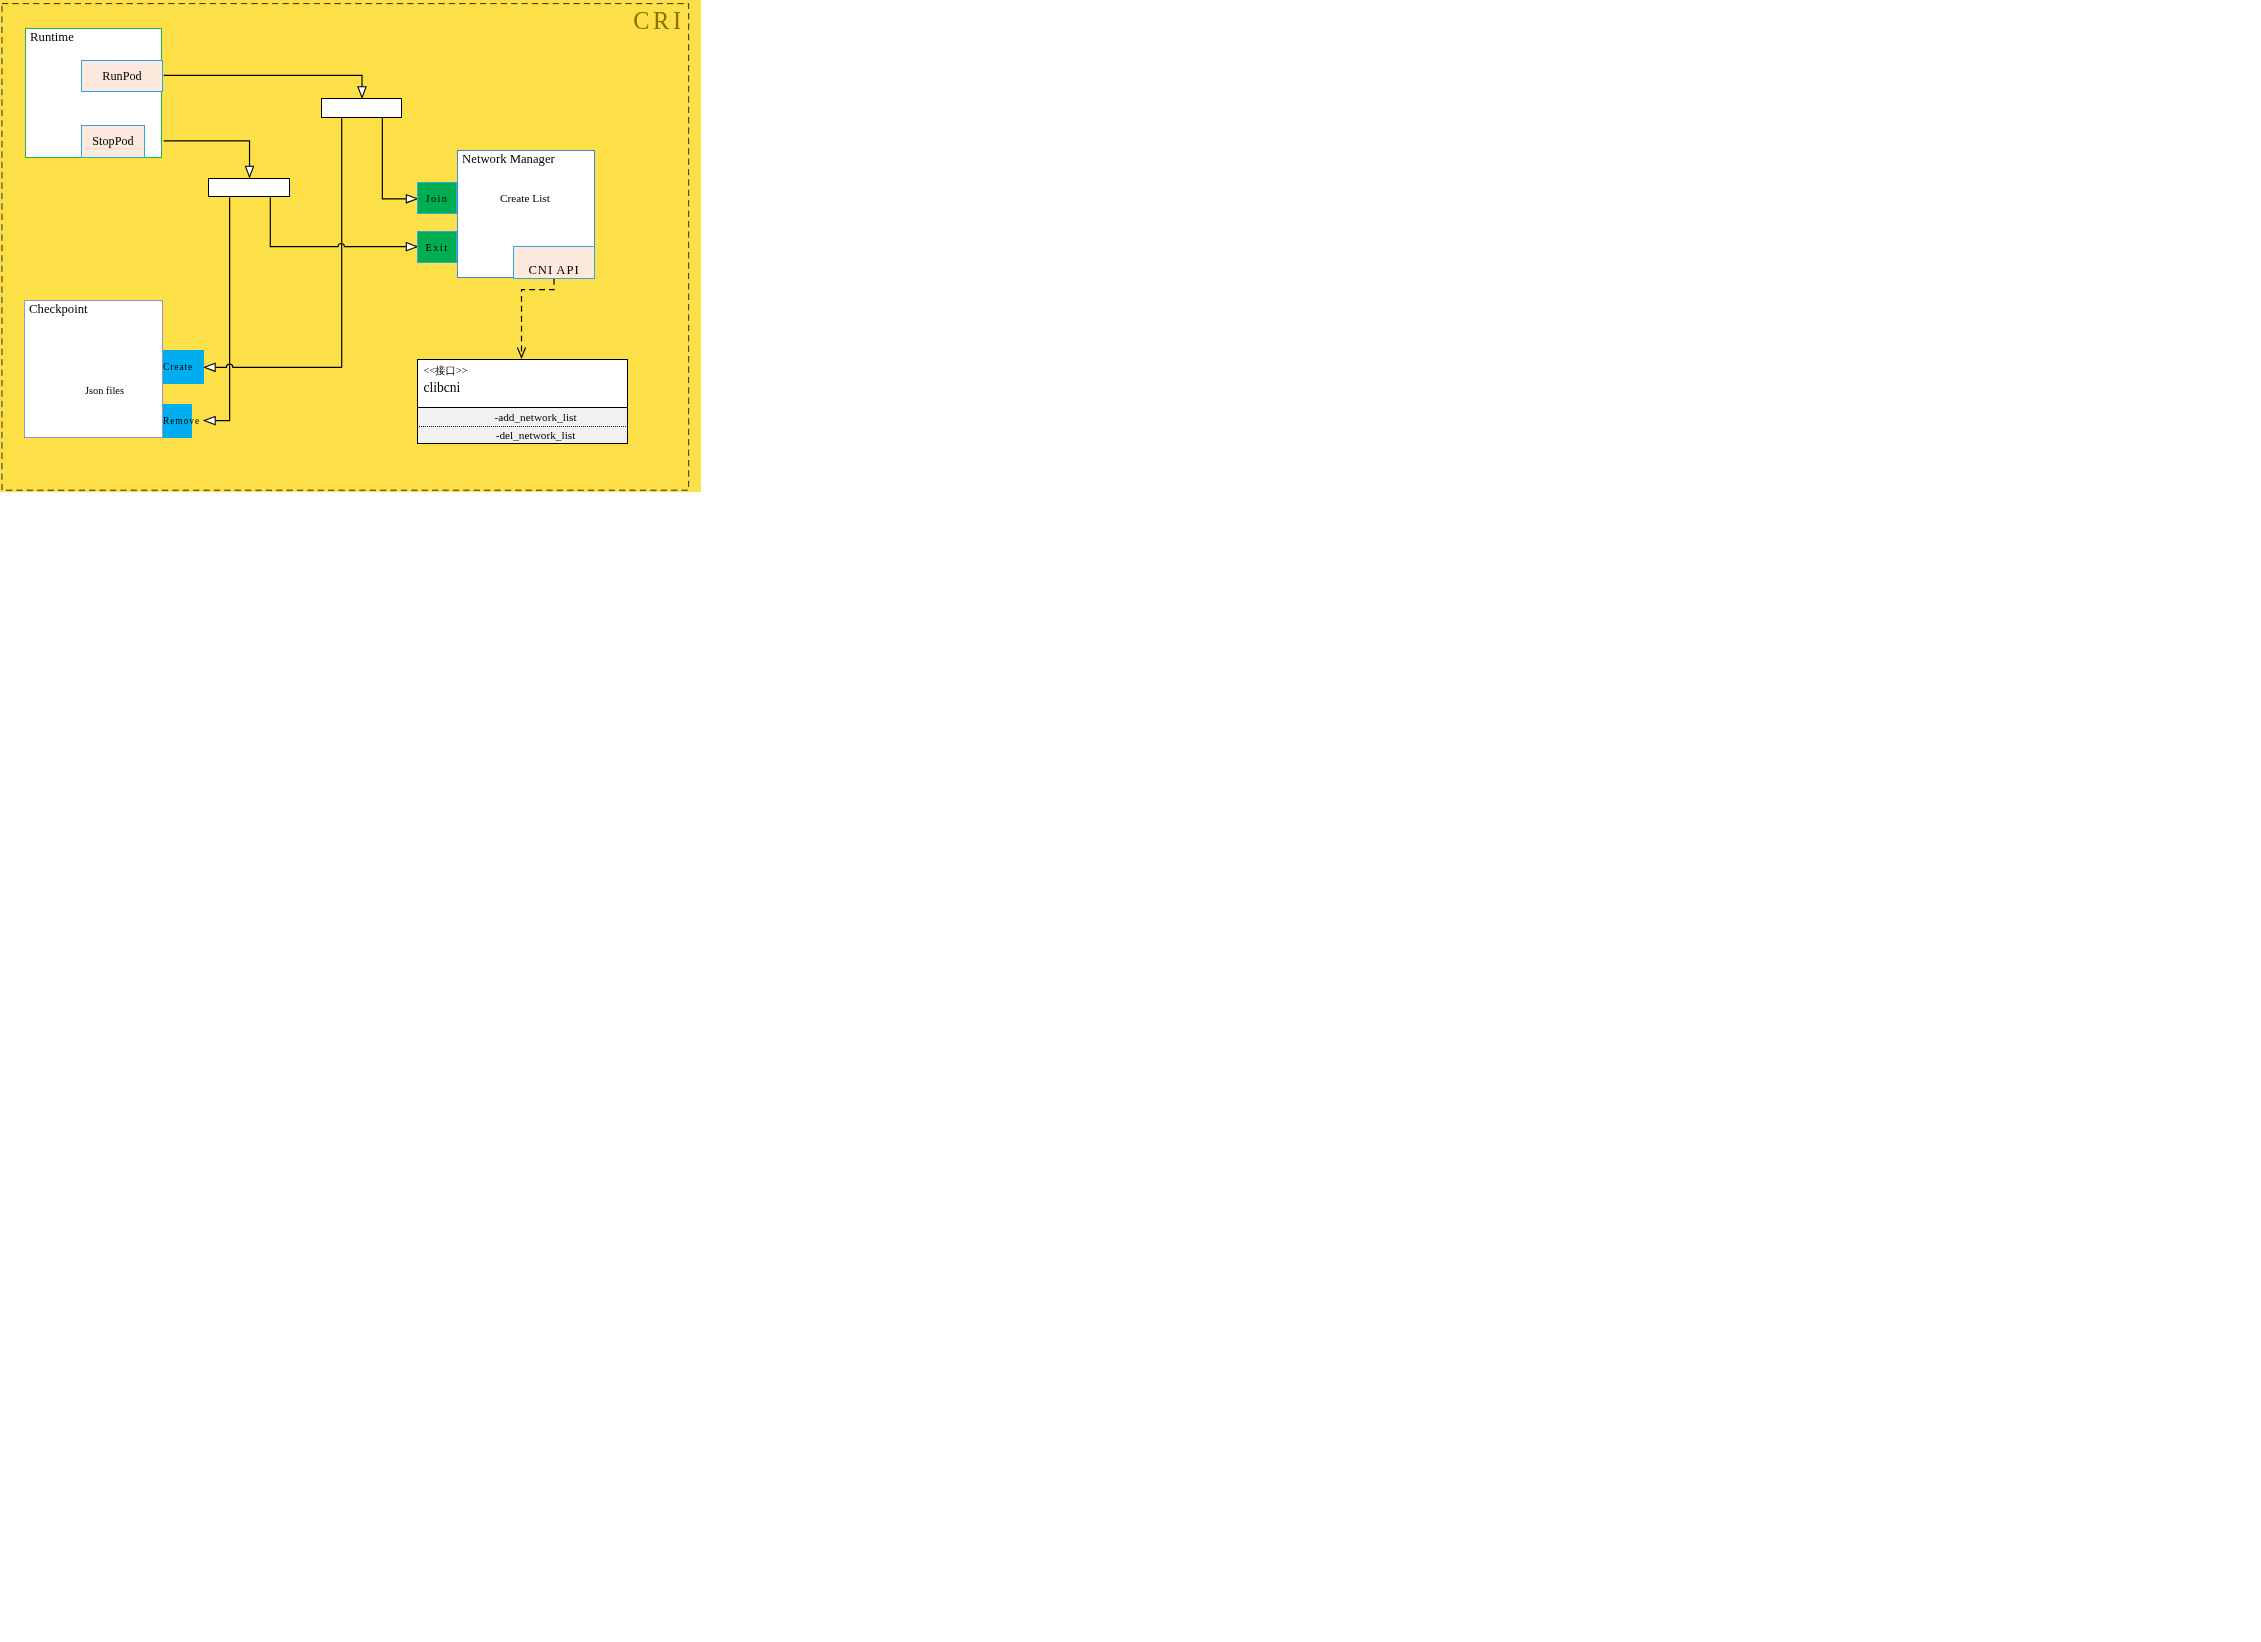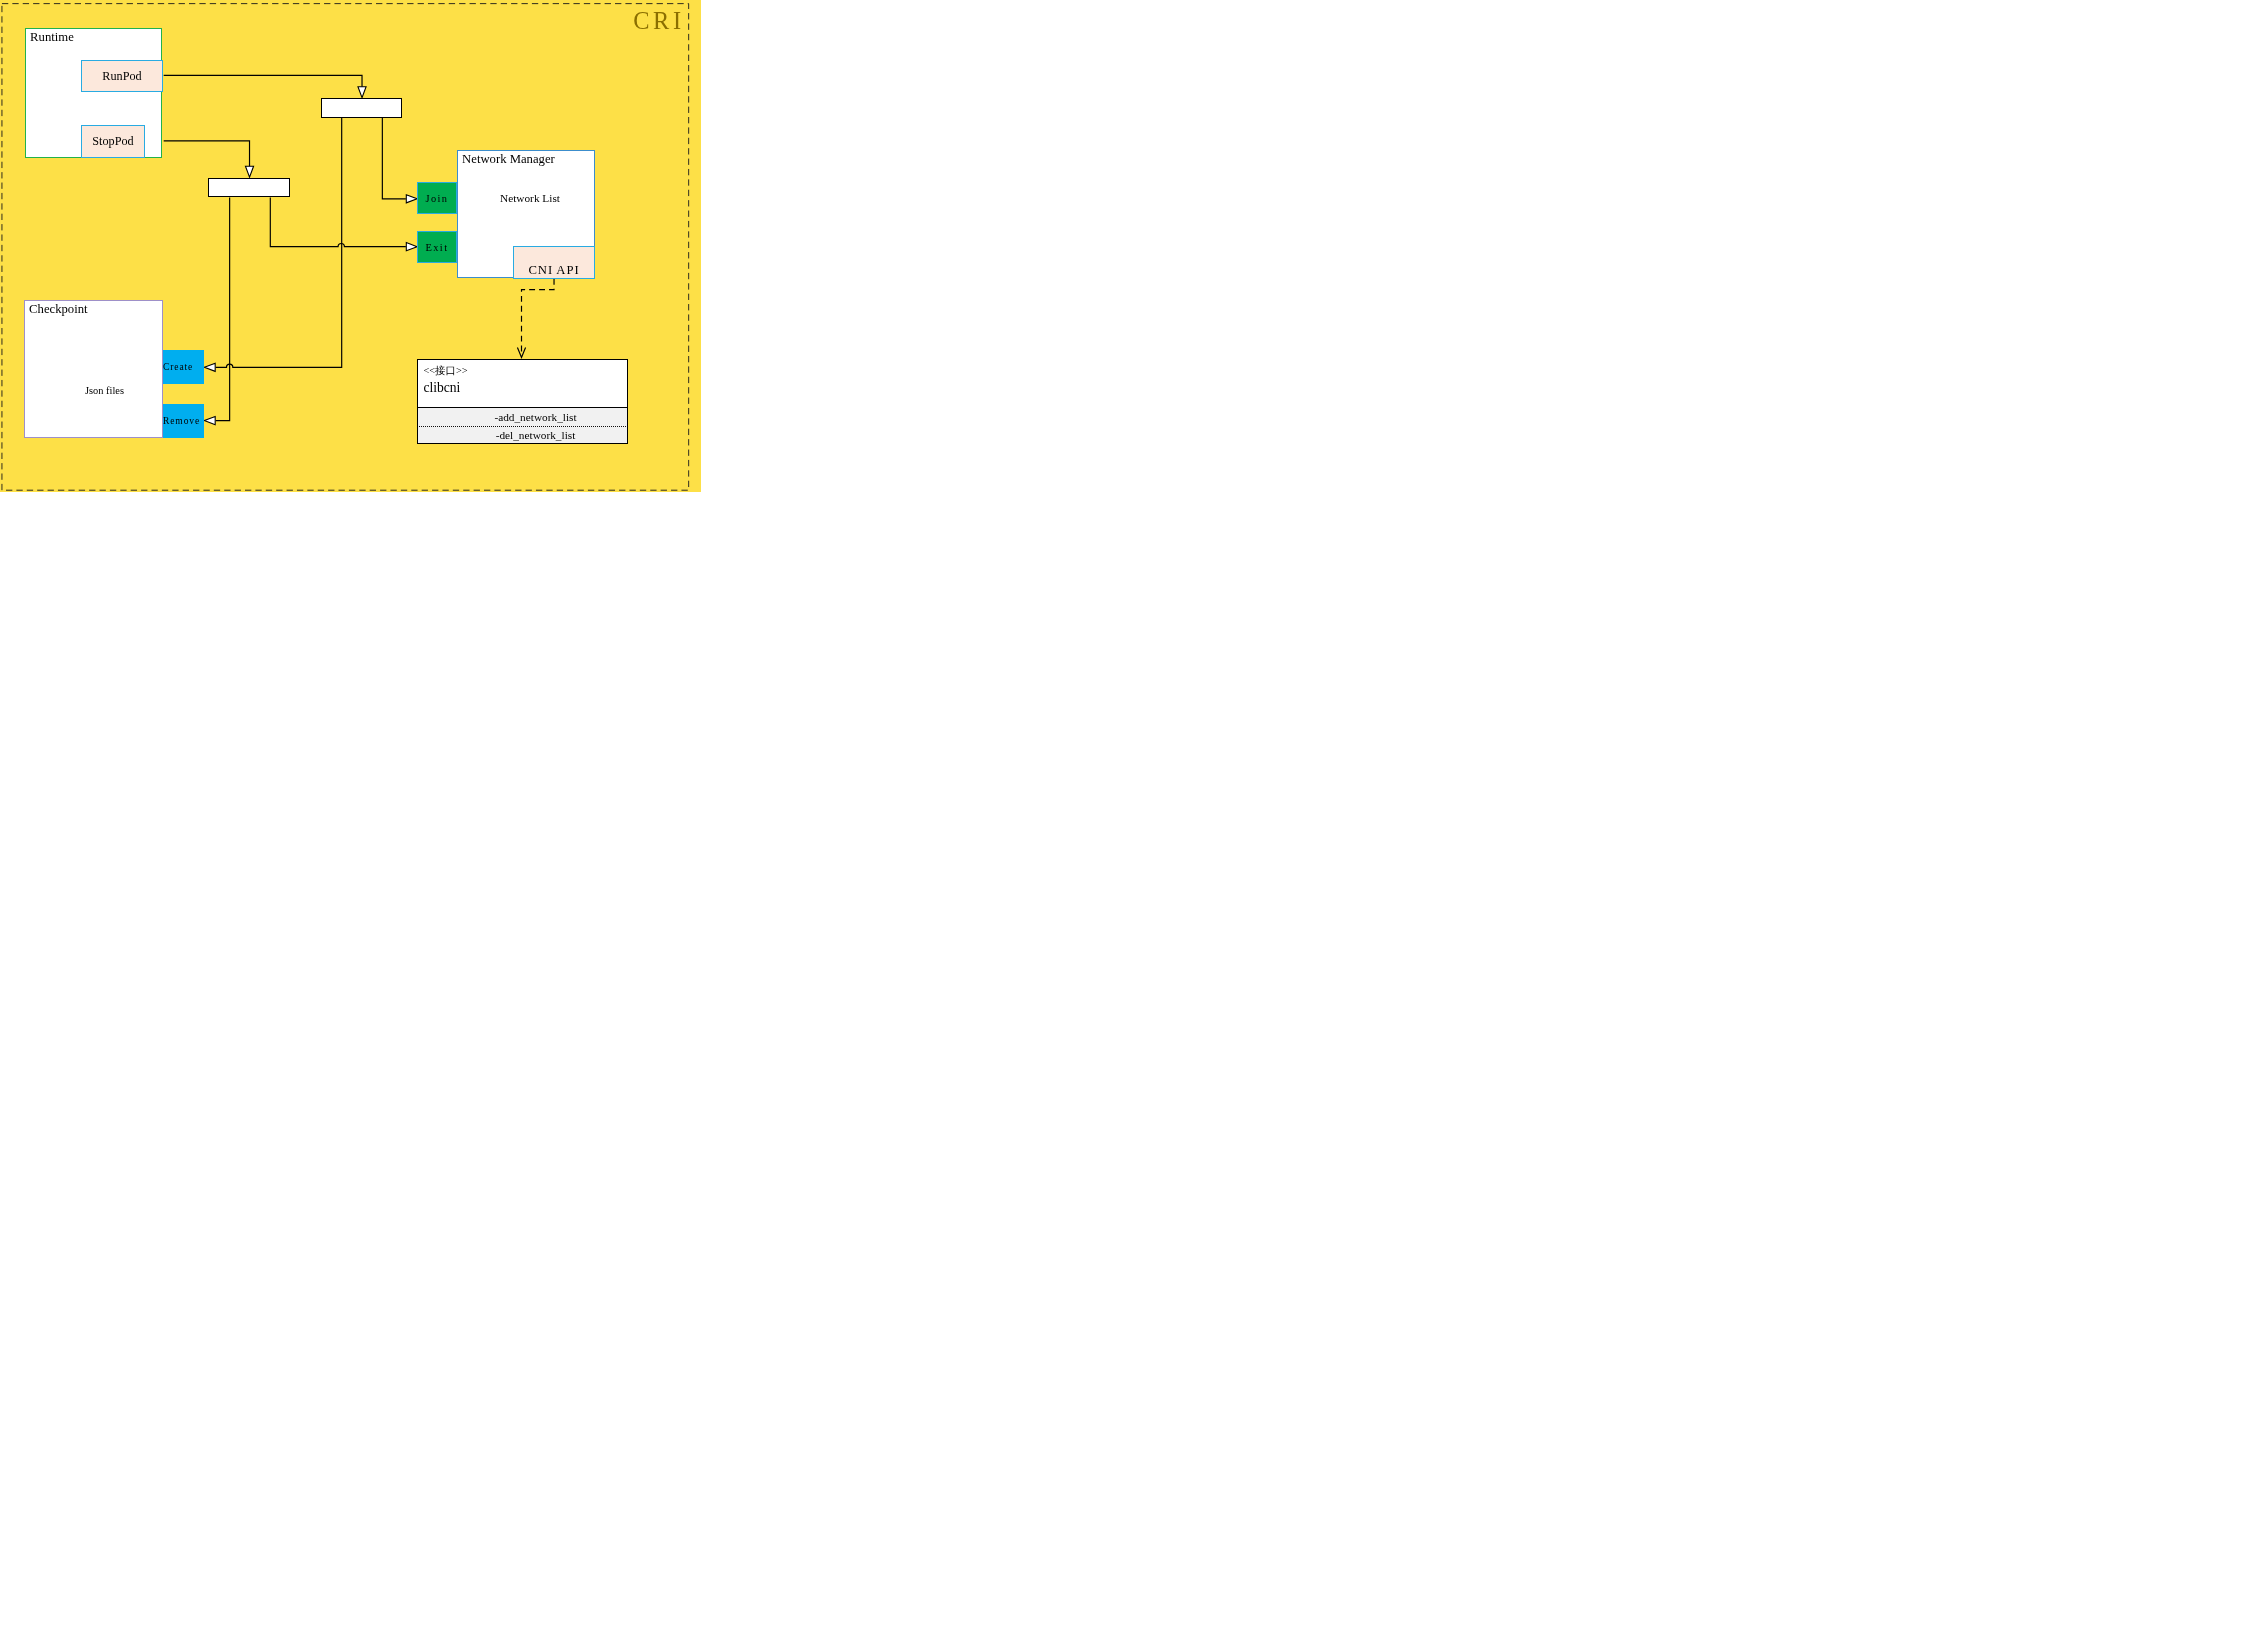--- a/index.html
+++ b/index.html
@@ -48,21 +48,21 @@
   }
   #network-list-label{left:500px;top:192px;font-size:11.3px;z-index:3;white-space:nowrap;}
   
   #checkpoint-box{left:24px;top:300px;width:139px;height:138px;border:0.9px solid #9E90C8;}
   .cp-btn{
     display:flex;align-items:center;
     background:#00AEEF;border:none;
     font-size:9.5px;letter-spacing:0.9px;z-index:3;
   }
   #create-box{left:163px;top:350px;width:41px;height:34px;}
-  #remove-box{left:163px;top:404px;width:41px;height:34px;}
+  #remove-box{left:163px;top:404px;width:29px;height:34px;}
   #json-files-label{left:85px;top:385px;font-size:10.4px;z-index:3;white-space:nowrap;}
   
   #clibcni-box{left:417px;top:359px;width:211px;height:85px;border:1.4px solid #000;z-index:2;background:#fff;text-align:center;}
   #clibcni-title-section{position:absolute;left:0;top:0;right:0;height:47px;background:#fff;}
   #clibcni-stereotype{position:absolute;left:5.4px;top:3.6px;font-size:10.4px;}
   #clibcni-name{position:absolute;left:5.4px;top:20px;font-size:13.6px;}
   #clibcni-attr-section{
     position:absolute;left:0;right:0;bottom:0;top:47px;
     background:#F1F1F1;border-top:1.4px solid #000;
   }
@@ -129,21 +129,21 @@
   <div class="abs pod-btn" id="stoppod-box">
     <span>StopPod</span>
   </div>
 
   <div class="abs proc-rect" id="pod-rect-top"></div>
   <div class="abs proc-rect" id="pod-rect-mid"></div>
 
   <div class="abs box" id="network-manager-box">
     <div class="box-title">Network Manager</div>
   </div>
-  <div class="abs" id="network-list-label">Network List</div>
+  <div class="abs" id="network-list-label">Create List</div>
   <div class="abs port-btn" id="join-box">
     <span>Join</span>
   </div>
   <div class="abs port-btn" id="exit-box">
     <span>Exit</span>
   </div>
   <div class="abs" id="cniapi-box">
     <span>CNI API</span>
   </div>
 

